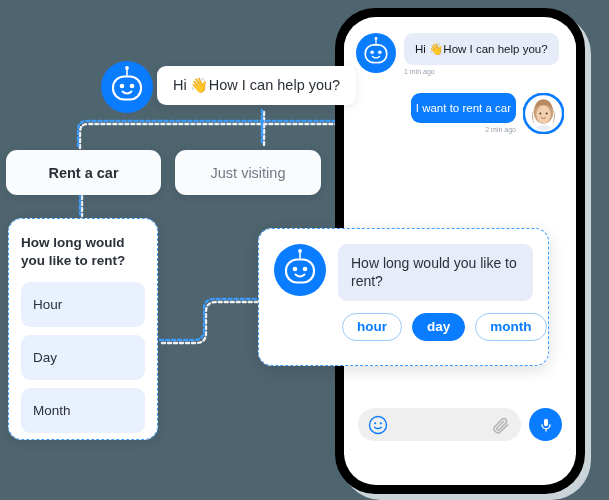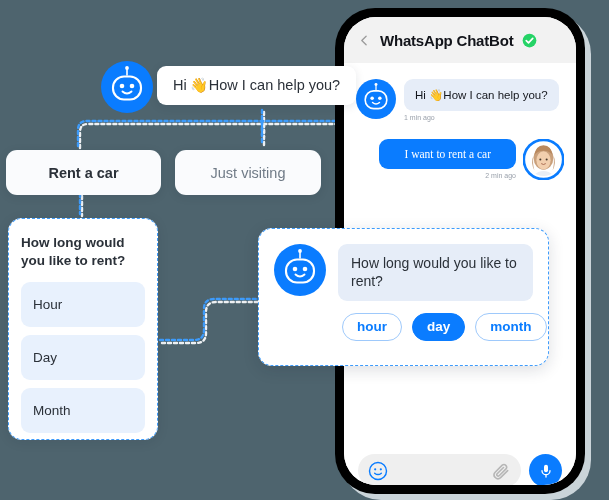--- a/index.html
+++ b/index.html
@@ -51,22 +51,22 @@
   .bot-avatar { width: 40px; height: 40px; flex: 0 0 auto; }
   .user-avatar { width: 41px; height: 41px; flex: 0 0 auto; }
 
   .bubble-bot {
     background: #e6edf8; color: #14161c;
     border-radius: 9px; padding: 9px 11px;
     font-size: 11.5px; font-weight: 500; white-space: nowrap;
   }
   .bubble-user {
     background: #0a7cff; color: #fff;
-    border-radius: 9px; padding: 9px 25px;
-    font-size: 11.5px; font-weight: 500; white-space: nowrap; font-family: Liberation Serif, serif;
+    border-radius: 9px; padding: 9px 5px;
+    font-size: 11.5px; font-weight: 500; white-space: nowrap;
   }
   .stamp { font-size: 7px; color: #9aa1ab; margin-top: 3px; }
   .stamp-right { text-align: right; }
 
   
   .input-bar {
     position: absolute; left: 0; bottom: 14px; width: 232px;
     display: flex; align-items: center; gap: 8px; padding: 0 14px;
   }
   .input-field {
@@ -171,30 +171,20 @@
         <path d="M160 340 L194 340 Q204 340 204 330 L204 309 Q204 299 214 299 L260 299"></path>
 
         <path d="M472 186 L472 200 Q472 210 462 210 L420 210 Q410 210 410 220 L410 232"></path>
       </g>
     </g>
   </svg>
 
   <div class="phone">
     <div class="phone-screen">
 
-      <div class="phone-header">
-        <svg class="back-chevron" viewBox="0 0 24 24" fill="none" stroke="#9b9b9b" stroke-width="2.4" stroke-linecap="round" stroke-linejoin="round">
-          <polyline points="15 4 7 12 15 20"></polyline>
-        </svg>
-        <span class="phone-title">WhatsApp ChatBot</span>
-        <svg class="verified" viewBox="0 0 24 24">
-          <circle cx="12" cy="12" r="11" fill="#25d366"></circle>
-          <polyline points="6.8 12.3 10.4 15.8 17.2 8.6" fill="none" stroke="#fff" stroke-width="2.6" stroke-linecap="round" stroke-linejoin="round"></polyline>
-        </svg>
-      </div>
 
       <div class="chat-area">
 
         <div class="row row-bot">
           <svg class="bot-avatar" viewBox="0 0 52 52">
             <circle cx="26" cy="26" r="26" fill="#0a7cff"></circle>
             <line x1="26" y1="8" x2="26" y2="14" stroke="#fff" stroke-width="1.6" stroke-linecap="round"></line>
             <circle cx="26" cy="7" r="1.9" fill="#fff"></circle>
             <rect x="12" y="15.5" width="28" height="23" rx="11" fill="none" stroke="#fff" stroke-width="2.1"></rect>
             <circle cx="21" cy="25" r="2.3" fill="#fff"></circle>

